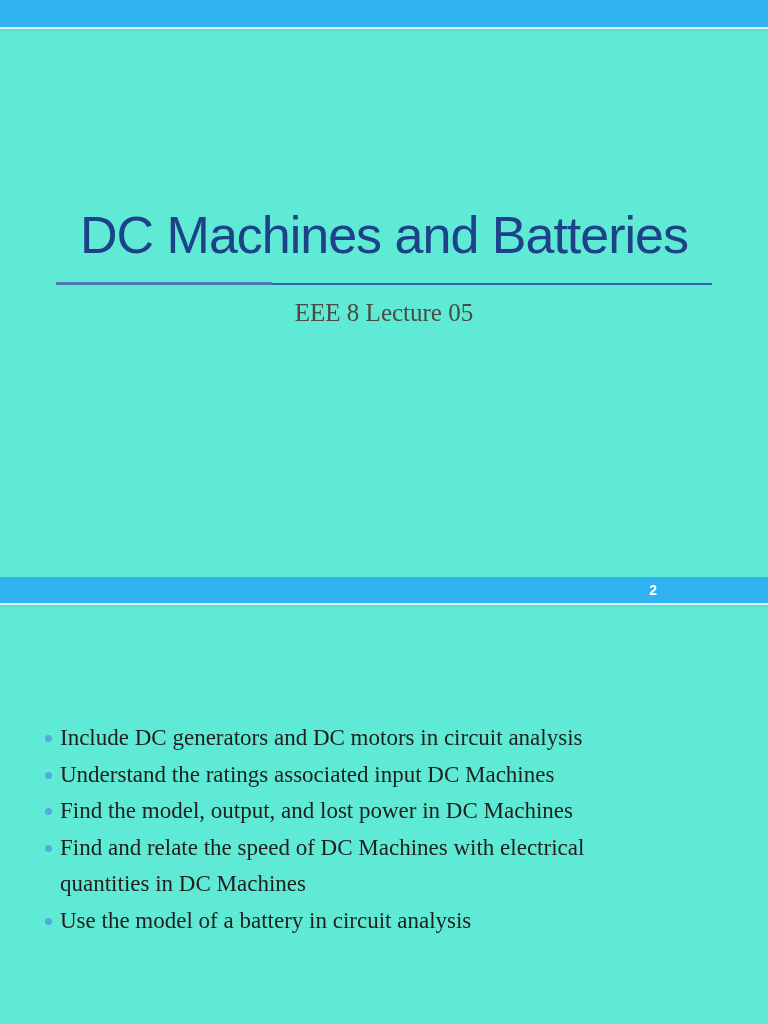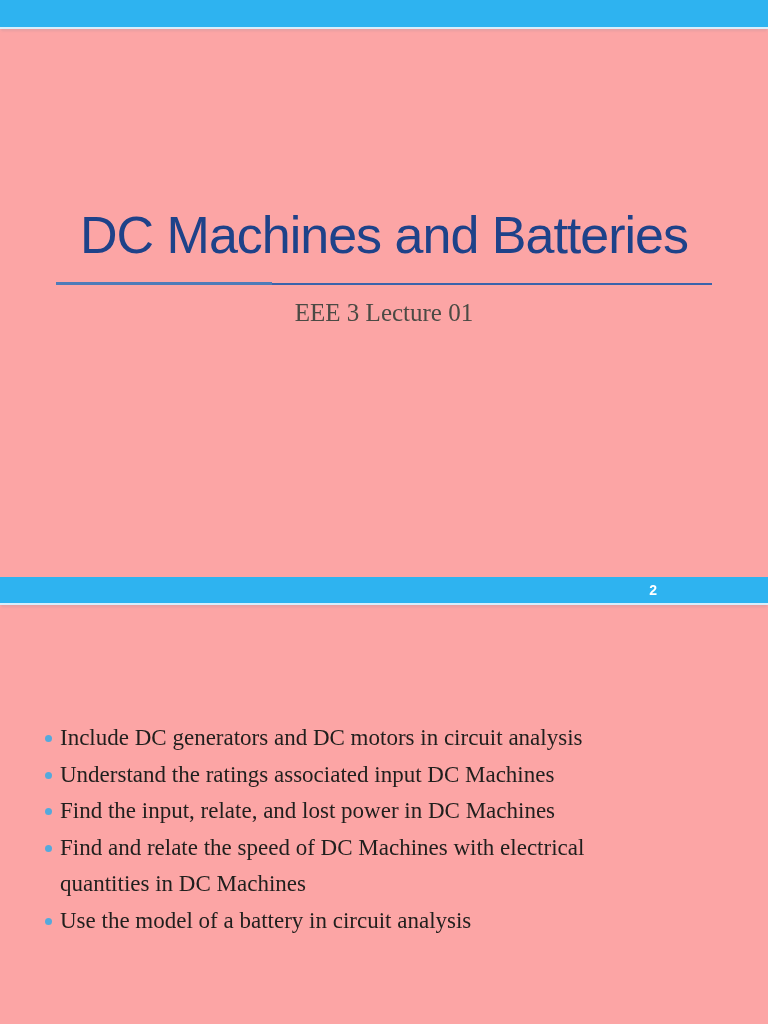--- a/index.html
+++ b/index.html
@@ -16,21 +16,21 @@
   *{margin:0;padding:0;box-sizing:border-box;}
   html,body{background:#ffffff;}
   body{
     width:768px;height:1024px;
     font-family:"Liberation Sans",sans-serif;
     position:relative;overflow:hidden;
   }
   .page{position:absolute;top:0;left:0;width:768px;height:1024px;background:#ffffff;}
 
   
-  .slide{position:absolute;left:0;width:768px;background:#fca5a5;}
+  .slide{position:absolute;left:0;width:768px;background:#5eead4;}
   .slide1{top:0;height:577px;}
   .slide2{top:577px;height:447px;}
 
   .accent-bar{
     position:absolute;left:0;width:768px;
     background:var(--accent);
     border-bottom:2px solid var(--bar_edge);
     box-shadow:0 3px 2px -1px rgba(70,120,150,0.12);
   }
   .bar-top{top:0;height:29px;}
@@ -90,37 +90,37 @@
 </style>
 </head>
 <body>
 
 <div class="page">
 
   <section class="slide slide1">
     <div class="accent-bar bar-top"></div>
     <h1 class="deck-title">DC Machines and Batteries</h1>
     <div class="title-rule"></div>
-    <div class="deck-subtitle">EEE 3 Lecture 01</div>
+    <div class="deck-subtitle">EEE 8 Lecture 05</div>
   </section>
 
   <section class="slide slide2">
     <div class="accent-bar bar-page">
       <span class="page-number">2</span>
     </div>
 
     <ul class="bullet-list">
       <li>
         <div class="bullet-line">Include DC generators and DC motors in circuit analysis</div>
       </li>
       <li>
         <div class="bullet-line">Understand the ratings associated input DC Machines</div>
       </li>
       <li>
-        <div class="bullet-line">Find the input, relate, and lost power in DC Machines</div>
+        <div class="bullet-line">Find the model, output, and lost power in DC Machines</div>
       </li>
       <li>
         <div class="bullet-line">Find and relate the speed of DC Machines with electrical</div>
         <div class="bullet-line">quantities in DC Machines</div>
       </li>
       <li>
         <div class="bullet-line">Use the model of a battery in circuit analysis</div>
       </li>
     </ul>
   </section>

